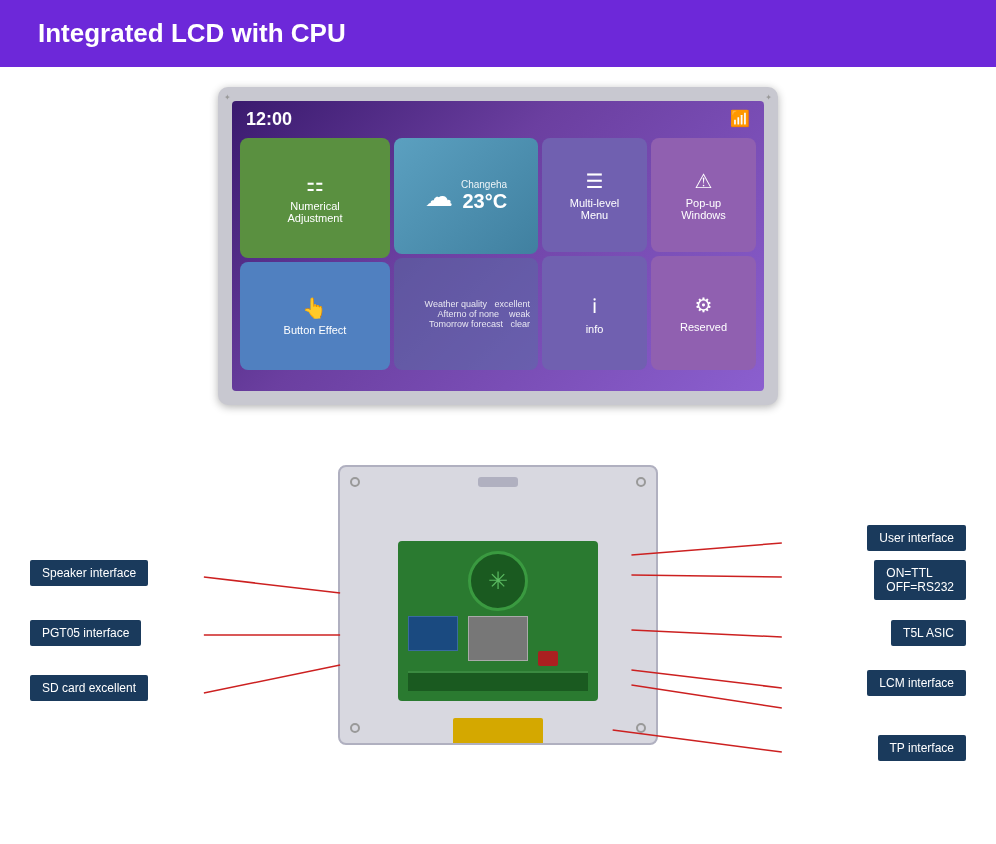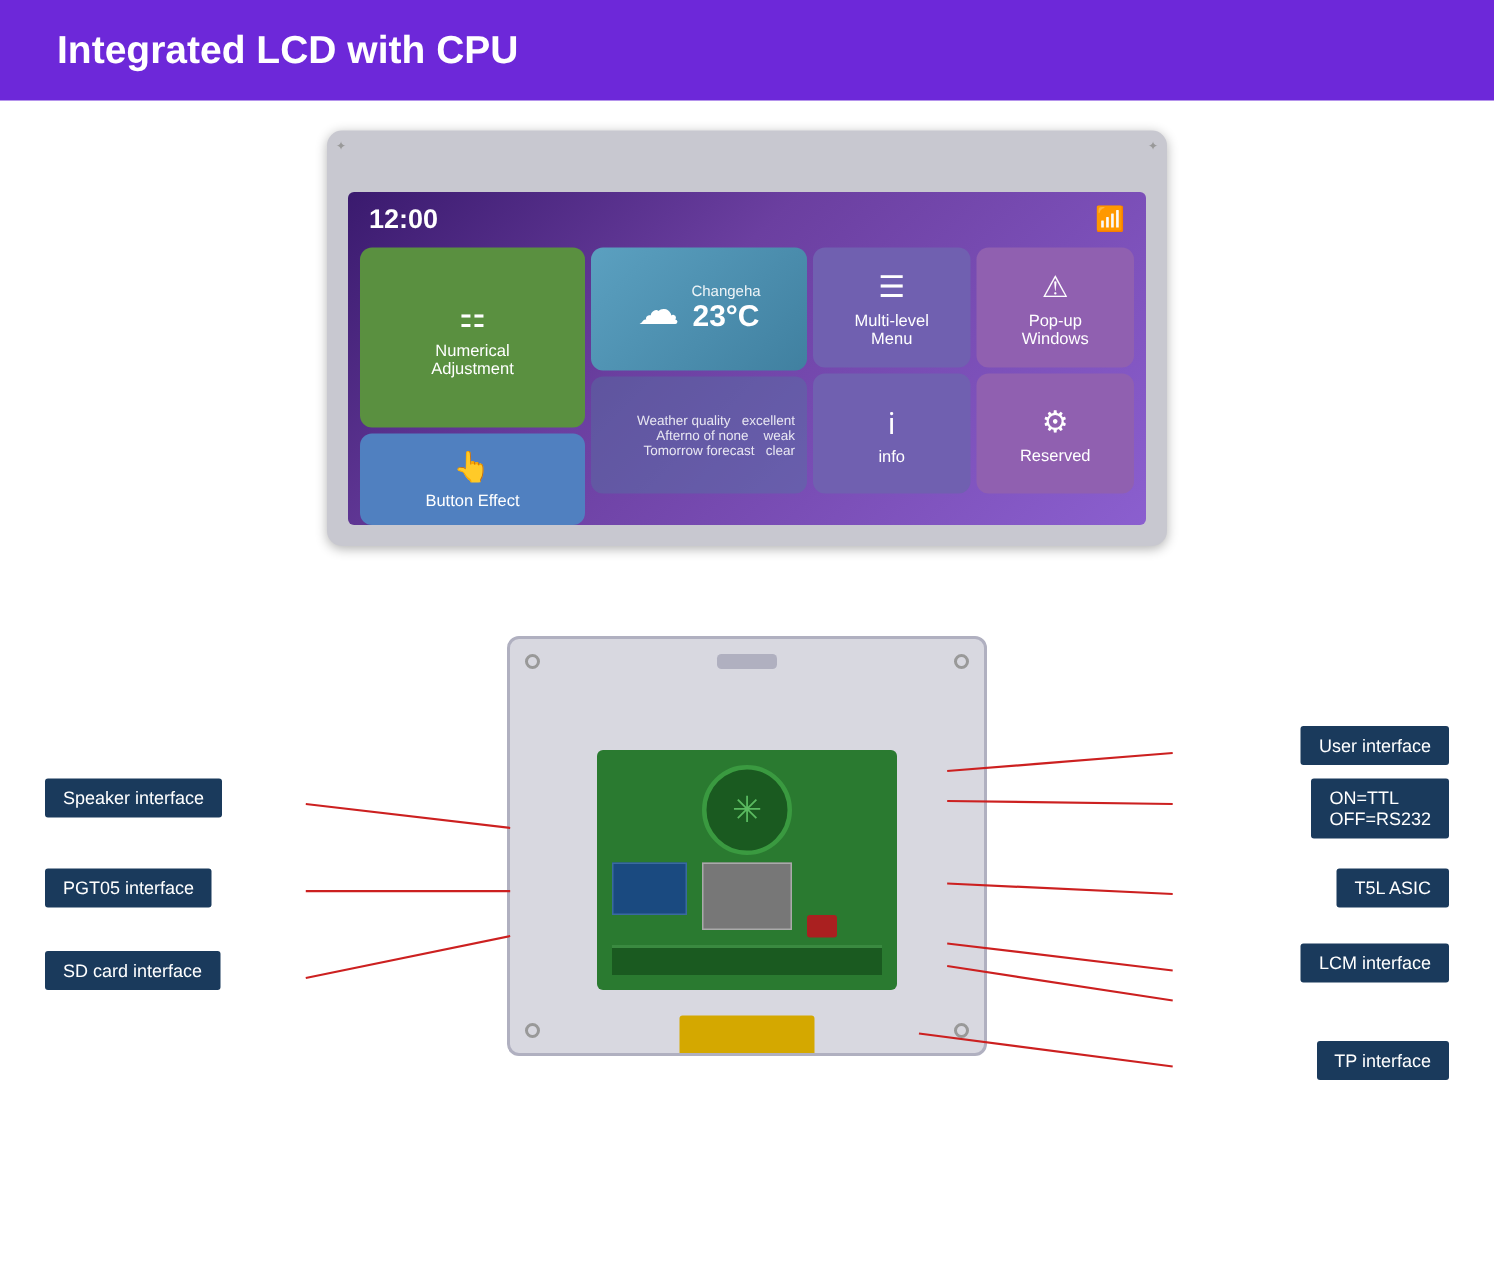--- a/index.html
+++ b/index.html
@@ -53,22 +53,21 @@
       font-size: 8px;
     }
     .lcd-frame::before { top: 6px; left: 6px; }
     .lcd-frame::after { top: 6px; right: 6px; }
 
     .lcd-screen {
       background: linear-gradient(135deg, #3a1a6e 0%, #6b3fa0 40%, #8b5fcf 100%);
       border-radius: 4px;
       overflow: hidden;
       position: relative;
-      height: 222px;
-      margin-top: 27px;
+      height: 290px;
     }
 
     .lcd-top-bar {
       display: flex;
       justify-content: space-between;
       padding: 8px 14px;
       color: white;
     }
     .lcd-time { font-size: 18px; font-weight: bold; }
     .wifi-icon { font-size: 16px; }
@@ -225,21 +224,21 @@
             <div class="tile" style="background:#5080c0; flex:1;">
               <div class="tile-icon">👆</div>
               <span>Button Effect</span>
             </div>
           </div>
 
           <div style="display:flex; flex-direction:column; gap:4px; flex:1;">
             <div class="tile tile-weather" style="flex:1; background:linear-gradient(135deg,#5ba0c0,#4080a0);">
               <div style="display:flex; align-items:center; gap:8px;">
                 <span style="font-size:28px;">☁</span>
-                <div style="text-align:center;">
+                <div style="text-align:right;">
                   <div style="font-size:10px; color:rgba(255,255,255,0.9);">Changeha</div>
                   <div style="font-size:20px; font-weight:bold; color:white;">23°C</div>
                 </div>
               </div>
             </div>
             <div class="tile" style="flex:1; background:rgba(80,120,160,0.4); font-size:9px; align-items:flex-end; padding:8px;">
               <div style="color:rgba(255,255,255,0.85);">Weather quality &nbsp; excellent</div>
               <div style="color:rgba(255,255,255,0.85);">Afterno of none &nbsp;&nbsp; weak</div>
               <div style="color:rgba(255,255,255,0.85);">Tomorrow forecast &nbsp; clear</div>
             </div>
@@ -318,21 +317,21 @@
         <line x1="620" y1="285" x2="800" y2="307" stroke="#cc2020" stroke-width="1.5"></line>
       </svg>
 
       <div class="label-box label-speaker">
         <span>Speaker interface</span>
       </div>
       <div class="label-box label-pgt05">
         <span>PGT05 interface</span>
       </div>
       <div class="label-box label-sdcard">
-        <span>SD card interface</span>
+        <span>SD card excellent</span>
       </div>
 
       <div class="label-box label-user">
         <span>User interface</span>
       </div>
       <div class="label-box label-onttl">
         <span>ON=TTL<br>OFF=RS232</span>
       </div>
       <div class="label-box label-t5l">
         <span>T5L ASIC</span>

